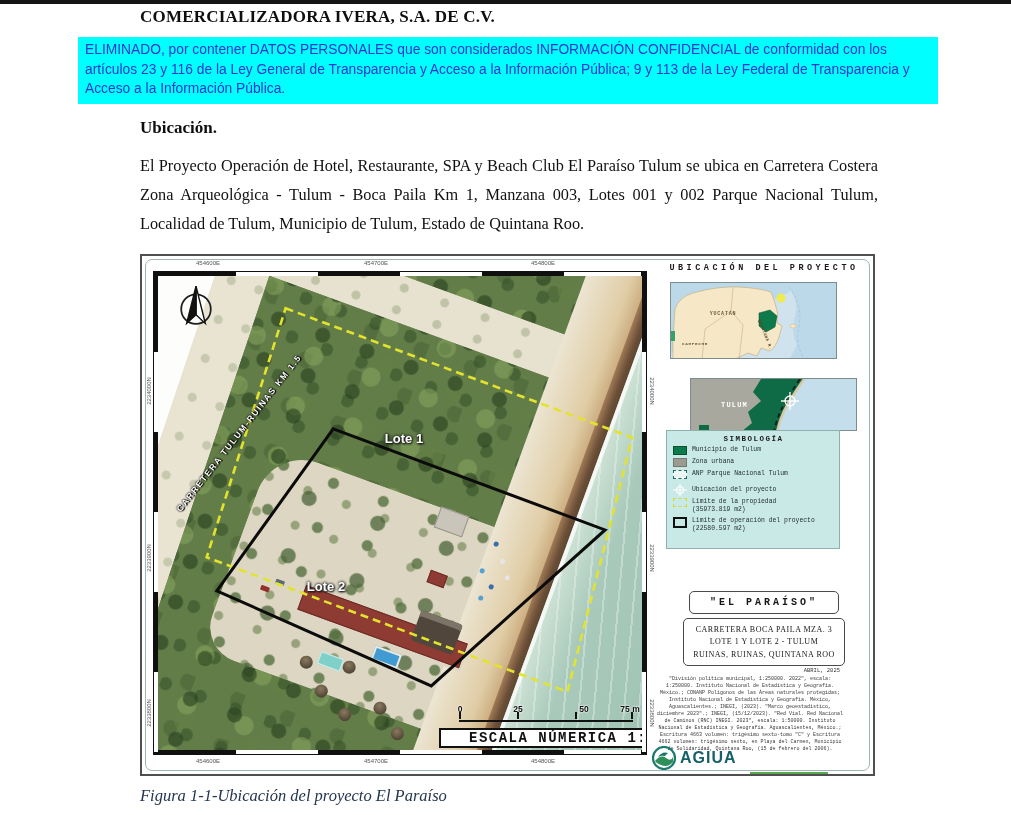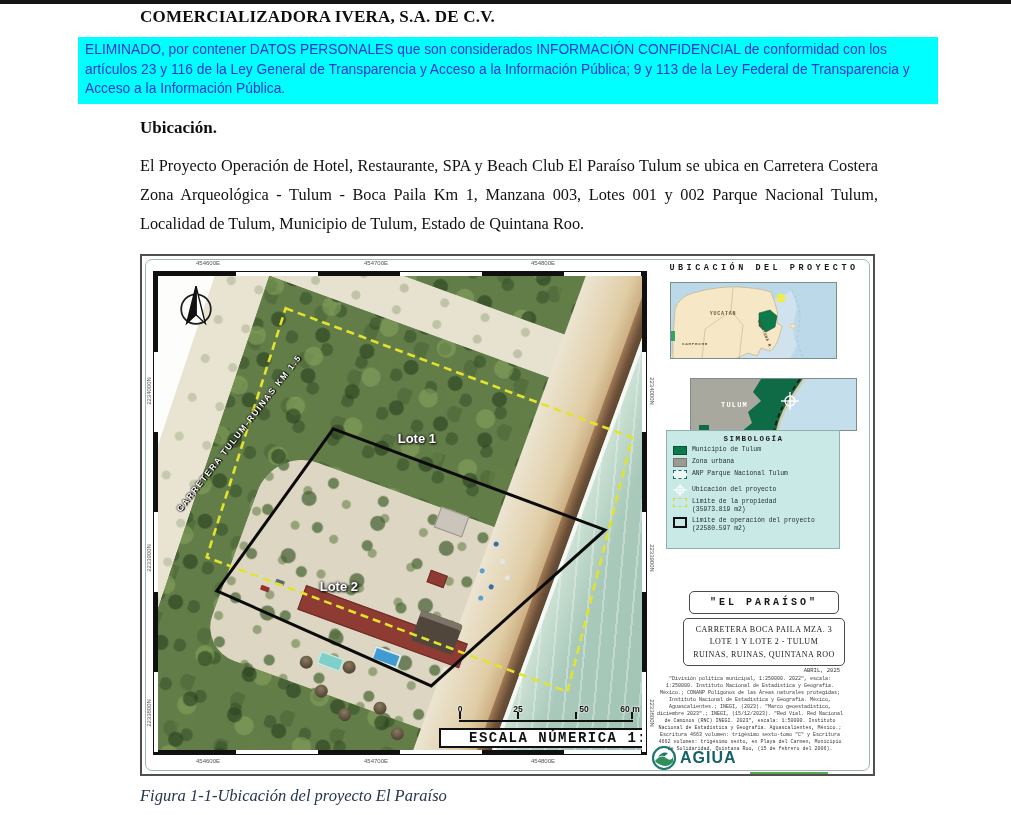--- a/index.html
+++ b/index.html
@@ -90,21 +90,21 @@
   .bld-dark { left:295px; top:448px; width:44px; height:32px; background:#50463c; border-radius:3px; box-shadow:inset 0 6px 0 #7d7468; }
   .bld-gray { left:278px; top:344px; width:30px; height:22px; background:#cac5bb; border:1px solid #9a948a; }
   .pool-blue { left:264px; top:497px; width:28px; height:15px; background:#3f9bd1; border:2px solid #e9e9e1; }
   .pool-teal { left:215px; top:521px; width:24px; height:13px; background:#7ed0c8; border:1px solid #d6efec; }
   .car { position:absolute; width:9px; height:5px; border-radius:1px; }
   .palapa { position:absolute; width:13px; height:13px; border-radius:50%;
     background:radial-gradient(circle at 40% 35%, #8a7a5f, #4f4334 75%); }
   .umb { position:absolute; width:5px; height:5px; border-radius:50%; }
 
   
-  .map-lab { position:absolute; width:64px; text-align:right; color:#fff; font-weight:bold;
+  .map-lab { position:absolute; width:64px; text-align:center; color:#fff; font-weight:bold;
     font-family:"Liberation Sans",sans-serif; font-size:13px;
     text-shadow:0 0 3px #222, 0 0 3px #222, 1px 1px 2px #000; }
   .road-lab { position:absolute; left:-29px; top:152px; width:220px; transform:rotate(-52deg);
     text-align:center; color:#fff; font-weight:bold; font-family:"Liberation Sans",sans-serif;
     font-size:8.5px; letter-spacing:1.6px; white-space:nowrap;
     text-shadow:0 0 2px #000,0 0 2px #000,1px 1px 1px #000; }
   .north { left:16px; top:8px; width:44px; height:46px; }
 
   .scalebar { position:absolute; left:300px; top:428px; width:178px; height:22px; }
   .sb-num { position:absolute; top:0; transform:translateX(-50%); font-family:"Liberation Sans",sans-serif;
@@ -248,21 +248,21 @@
 
         <div class="road-lab">CARRETERA TULUM-RUINAS KM 1.5</div>
 
         <div class="map-lab" style="left:214px; top:155px;">Lote 1</div>
         <div class="map-lab" style="left:136px; top:303px;">Lote 2</div>
 
         <div class="scalebar">
           <span class="sb-num" style="left:2px;">0</span>
           <span class="sb-num" style="left:60px;">25</span>
           <span class="sb-num" style="left:126px;">50</span>
-          <span class="sb-num" style="left:172px;">60 m</span>
+          <span class="sb-num" style="left:172px;">75 m</span>
           <div class="sb-line"></div>
           <div class="sb-tick" style="left:1px;"></div>
           <div class="sb-tick" style="left:59px;"></div>
           <div class="sb-tick" style="left:117px;"></div>
           <div class="sb-tick" style="left:173px;"></div>
         </div>
         <div class="escala">ESCALA NÚMERICA 1: 1500</div>
       </div>
     </div>
 

